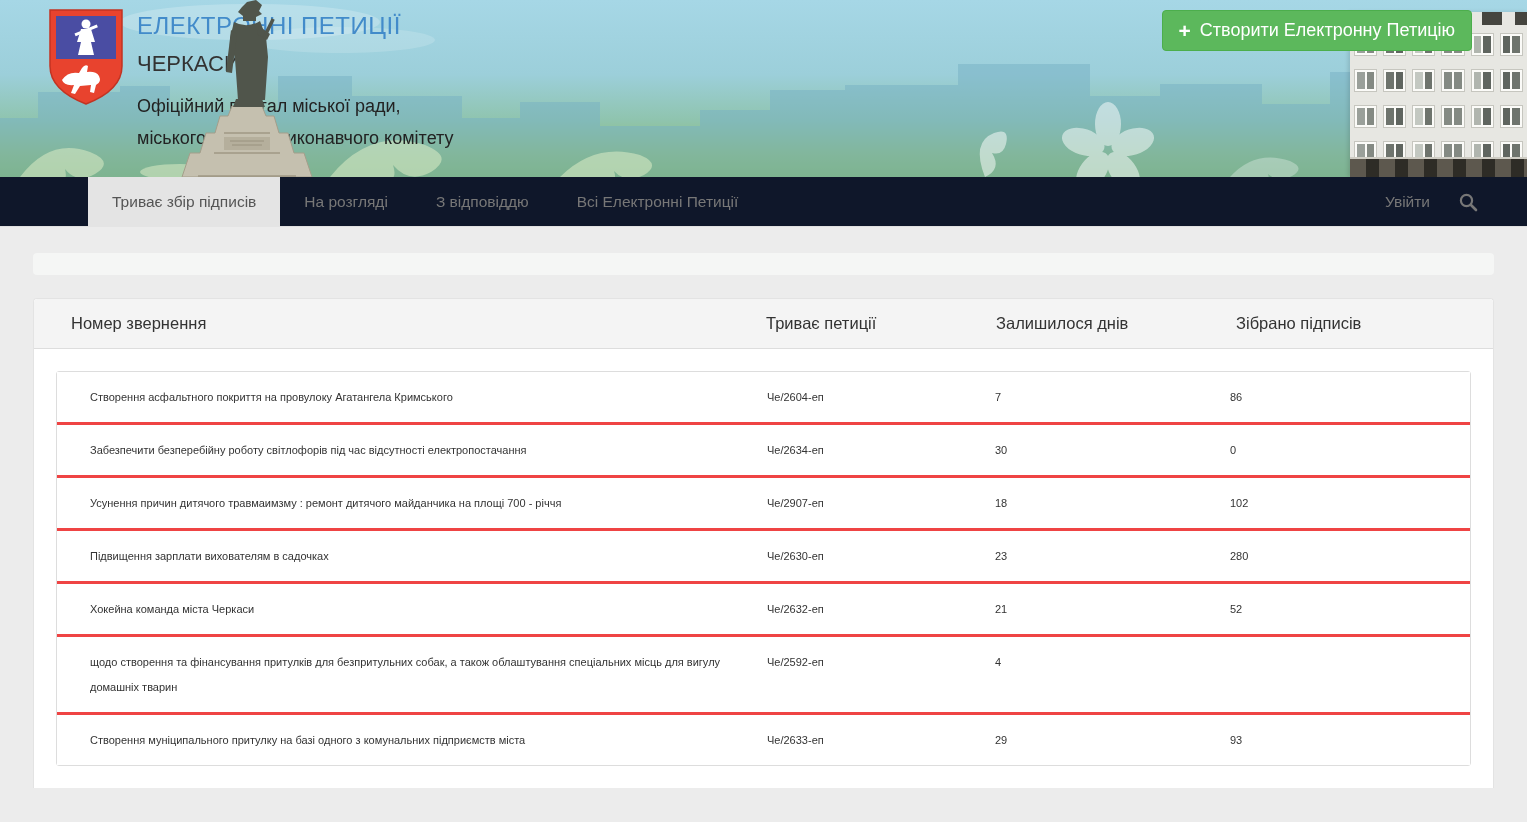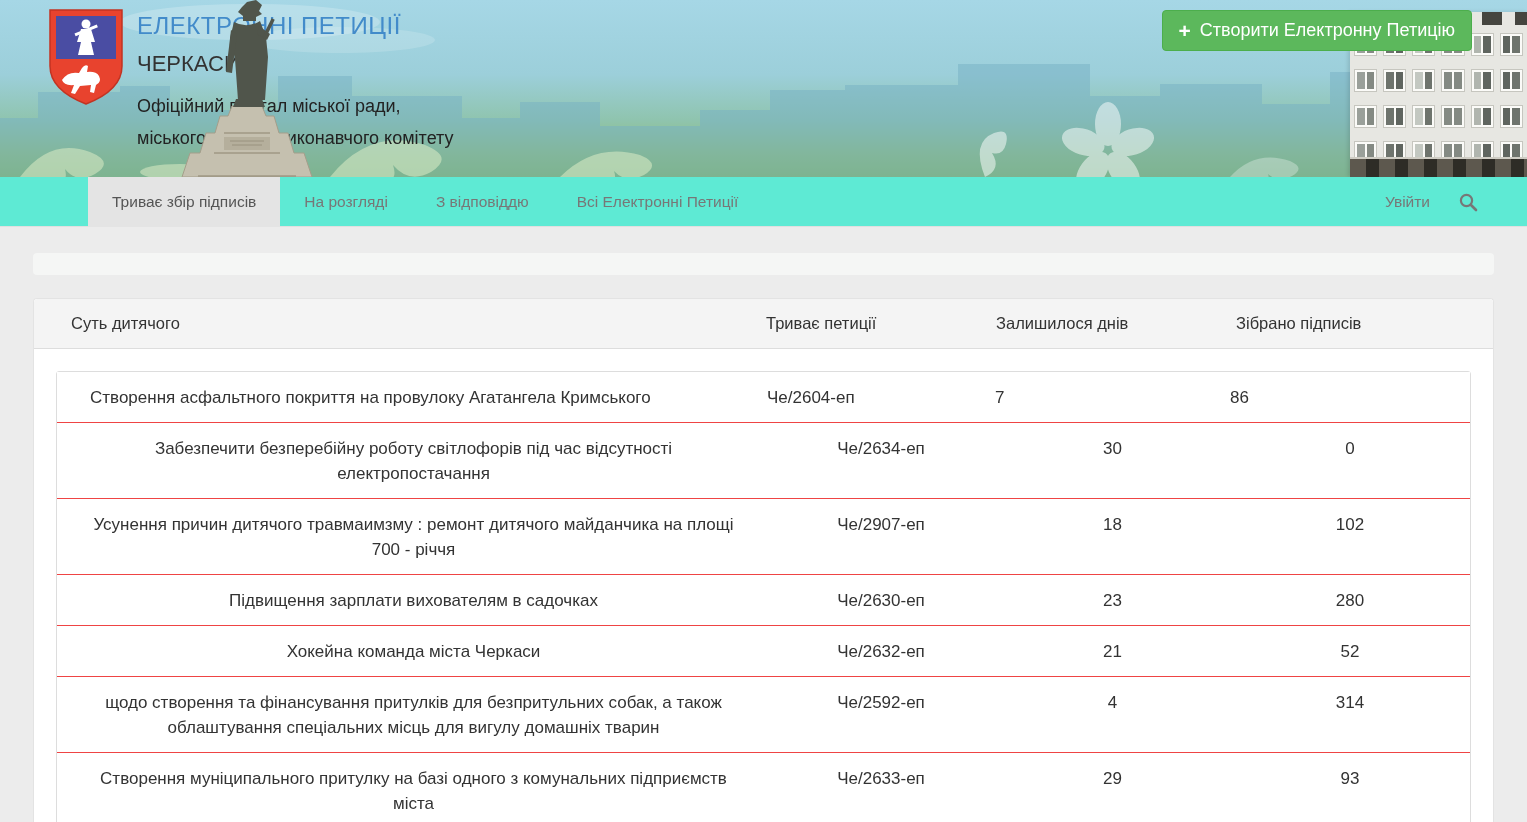--- a/index.html
+++ b/index.html
@@ -28,41 +28,41 @@
   .win span { flex:1; }
   .base { position:absolute; bottom:0; left:0; right:0; height:20px; border-top:2px solid #cfcdc4;
           background:repeating-linear-gradient(90deg,#5d584e 0 16px,#2e2c26 16px 29px); }
 
   .create-btn { position:absolute; top:10px; right:55px; z-index:5; display:flex; align-items:center;
                 background:#5cb85c; border:1px solid #4cae4c; border-radius:4px; color:#fff;
                 font-family:inherit; font-size:18px; padding:8px 16px; height:41px; cursor:pointer; }
   .plus { font-size:21px; font-weight:bold; margin-right:9px; line-height:18px; }
 
   
-  nav { height:50px; background:#5eead4; border-bottom:1px solid #e0e0e0;padding-left:40px; }
+  nav { height:50px; background:#0f172a; border-bottom:1px solid #e0e0e0;padding-left:40px; }
   .container { width:1461px; margin:0 auto; }
   .nav-inner { display:flex; align-items:stretch; height:50px; padding:0 30px 0 35px; }
   .tab { display:block; line-height:50px; padding:0 24px; font-size:15.5px; color:#777; text-decoration:none; }
   .tab.active { background:#e4e4e4; color:#555; }
   .nav-right { margin-left:auto; display:flex; align-items:center; }
   .login-link { color:#777; font-size:15.5px; text-decoration:none; padding:0 22px;text-align:center; }
   .search-button { background:none; border:none; padding:0 6px; cursor:pointer; display:flex; align-items:center; }
 
   
   .breadcrumb-bar { margin-top:26px; height:22px; background:#f5f6f5; border-radius:4px; }
 
   .panel { margin-top:23px; background:#fff; border:1px solid #e3e3e3; border-bottom:none; border-radius:4px 4px 0 0; }
   .panel-header { display:grid; grid-template-columns:695px 230px 240px auto; align-items:center;
                   height:50px; padding-left:37px; background:#f4f4f4; border-bottom:1px solid #ddd;
                   border-radius:4px 4px 0 0; font-size:16.5px; color:#333; }
   .panel-body { padding:22px; }
   .list { border:1px solid #ddd; border-radius:3px; }
   .prow { display:grid; grid-template-columns:677px 228px 235px auto; padding:13px 0 12px 33px;
-          font-size:17px; color:#333; line-height:25px; background:#fff; cursor:pointer; }
-  .prow + .prow { border-top:1px solid #ef4444;text-align:center; }
+          font-size:11px; color:#333; line-height:25px; background:#fff; cursor:pointer; }
+  .prow + .prow { border-top:3px solid #ef4444; }
   .c-title { padding-right:30px; }
 </style>
 </head>
 <body>
 
 <header class="hero">
 
   <svg class="layer" viewBox="0 0 1527 177" preserveAspectRatio="none">
     <path fill="#76afc4" opacity="0.5" d="M0 118 H38 V92 H120 V86 H170 V110 H278 V76 H352 V96 H462 V118 H520 V102 H600 V126 H700 V110 H770 V90 H845 V85 H958 V64 H1090 V96 H1160 V84 H1262 V104 H1330 V72 H1430 V98 H1527 V177 H0 Z"></path>
     <ellipse cx="250" cy="22" rx="130" ry="18" fill="#ffffff" opacity="0.22"></ellipse>
@@ -251,21 +251,21 @@
       </button>
     </div>
   </div>
 </nav>
 
 <main class="container">
   <div class="breadcrumb-bar"></div>
 
   <section class="panel">
     <div class="panel-header">
-      <span>Суть дитячого</span>
+      <span>Номер звернення</span>
       <span>Триває петиції</span>
       <span>Залишилося днів</span>
       <span>Зібрано підписів</span>
     </div>
     <div class="panel-body">
       <div class="list">
   <div class="prow">
     <div class="c-title">Створення асфальтного покриття на провулоку Агатангела Кримського</div>
     <div class="c-num">Че/2604-еп</div>
     <div class="c-days">7</div>
@@ -297,21 +297,20 @@
     <div class="c-title">Хокейна команда міста Черкаси</div>
     <div class="c-num">Че/2632-еп</div>
     <div class="c-days">21</div>
     <div class="c-sig">52</div>
   </div>
 
   <div class="prow">
     <div class="c-title">щодо створення та фінансування притулків для безпритульних собак, а також облаштування спеціальних місць для вигулу домашніх тварин</div>
     <div class="c-num">Че/2592-еп</div>
     <div class="c-days">4</div>
-    <div class="c-sig">314</div>
   </div>
 
   <div class="prow">
     <div class="c-title">Створення муніципального притулку на базі одного з комунальних підприємств міста</div>
     <div class="c-num">Че/2633-еп</div>
     <div class="c-days">29</div>
     <div class="c-sig">93</div>
   </div>
 </div>
     </div>

